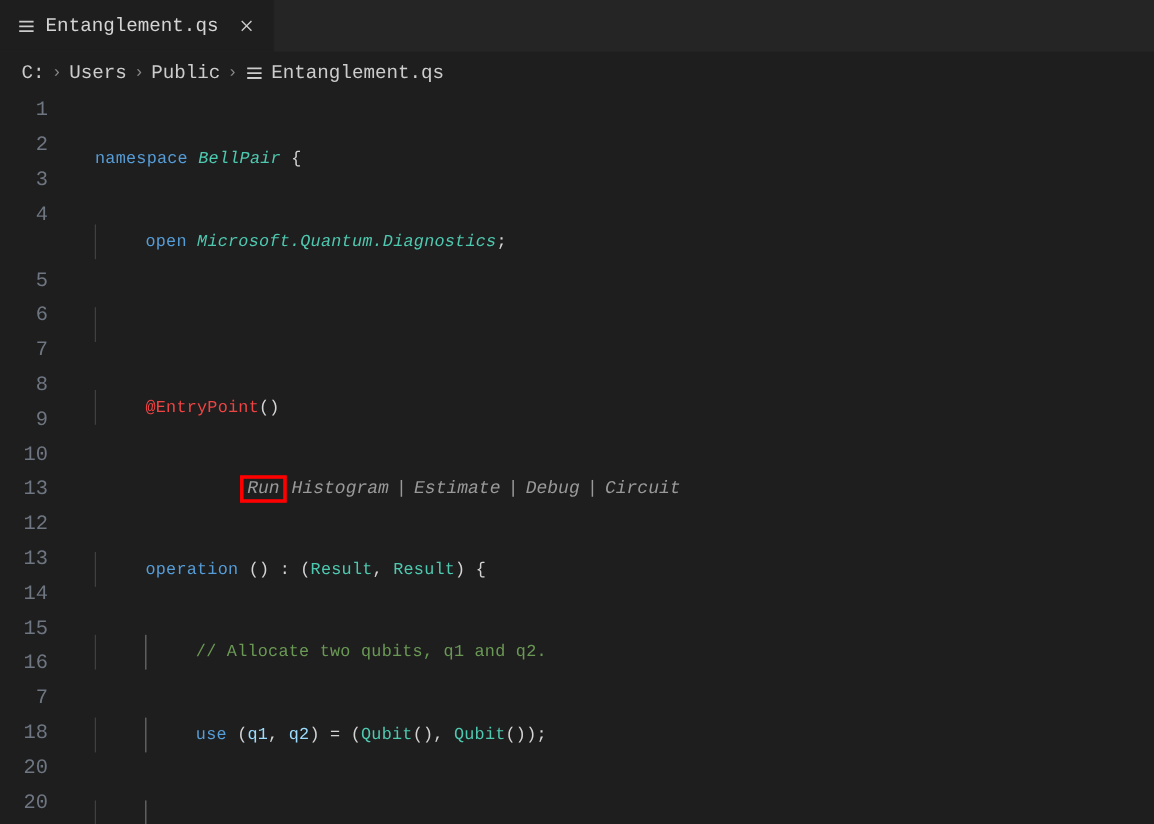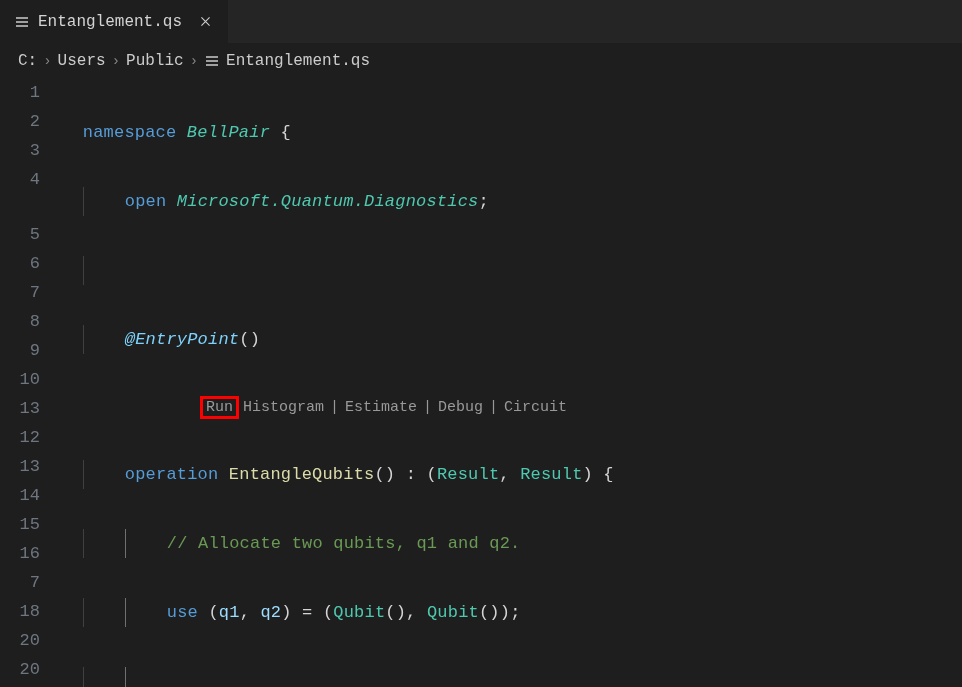--- a/index.html
+++ b/index.html
@@ -78,30 +78,31 @@
     .line {
       height: 29px;
       display: flex;
       align-items: center;
     }
     .gutter .line {
       justify-content: flex-end;
       font-size: 17px;
     }
     .code .line {
-      font-size: 17px;
+      font-size: 14px;
       letter-spacing: 0.2px;
     }
     .codelens {
       height: 26px;
       display: flex;
       align-items: center;
       font-size: 15px;
       color: #999;
       margin-left: 138px;
+      font-style: italic;
     }
     .codelens-item {
       padding: 0 4px;
       cursor: pointer;
     }
     .codelens-item.highlighted {
       border: 3px solid #ff0000;
       padding: 0px 3px;
     }
     .codelens-sep {
@@ -112,21 +113,21 @@
       height: 26px;
     }
     
     .kw { color: #569cd6; }
     .type { color: #4ec9b0; }
     .fn { color: #dcdcaa; }
     .str { white-space: pre; }
     .comment { color: #6a9955; }
     .punc { color: #d4d4d4; }
     .var { color: #9cdcfe; }
-    .attr { color: #7dd3fc; font-style: italic; }
+    .attr { color: #ef4444; }
     .ns { color: #4ec9b0; font-style: italic; }
     .indent-guide {
       border-left: 1px solid #404040;
       display: inline-block;
       width: 42px;
       height: 100%;
     }
     .indent-guide.active {
       border-left: 1px solid #707070;
     }
@@ -201,21 +202,21 @@
     <div class="codelens">
       <span class="codelens-item highlighted">Run</span>
       <span class="codelens-item">Histogram</span>
       <span class="codelens-sep">|</span>
       <span class="codelens-item">Estimate</span>
       <span class="codelens-sep">|</span>
       <span class="codelens-item">Debug</span>
       <span class="codelens-sep">|</span>
       <span class="codelens-item">Circuit</span>
     </div>
-    <div class="line"><span class="str">  </span><span class="indent-guide"></span><span class="kw">operation</span><span> </span><span class="fn">EntangleQubits</span><span class="punc">() : (</span><span class="type">Result</span><span class="punc">, </span><span class="type">Result</span><span class="punc">) {</span></div>
+    <div class="line"><span class="str">  </span><span class="indent-guide"></span><span class="kw">operation</span><span> </span><span class="punc">() : (</span><span class="type">Result</span><span class="punc">, </span><span class="type">Result</span><span class="punc">) {</span></div>
     <div class="line"><span class="str">  </span><span class="indent-guide"></span><span class="indent-guide active"></span><span class="comment">// Allocate two qubits, q1 and q2.</span></div>
     <div class="line"><span class="str">  </span><span class="indent-guide"></span><span class="indent-guide active"></span><span class="kw">use</span><span class="punc"> (</span><span class="var">q1</span><span class="punc">, </span><span class="var">q2</span><span class="punc">) = (</span><span class="type">Qubit</span><span class="punc">(), </span><span class="type">Qubit</span><span class="punc">());</span></div>
     <div class="line"><span class="str">  </span><span class="indent-guide"></span><span class="indent-guide active"></span></div>
     
     
     
     
     
     
     

